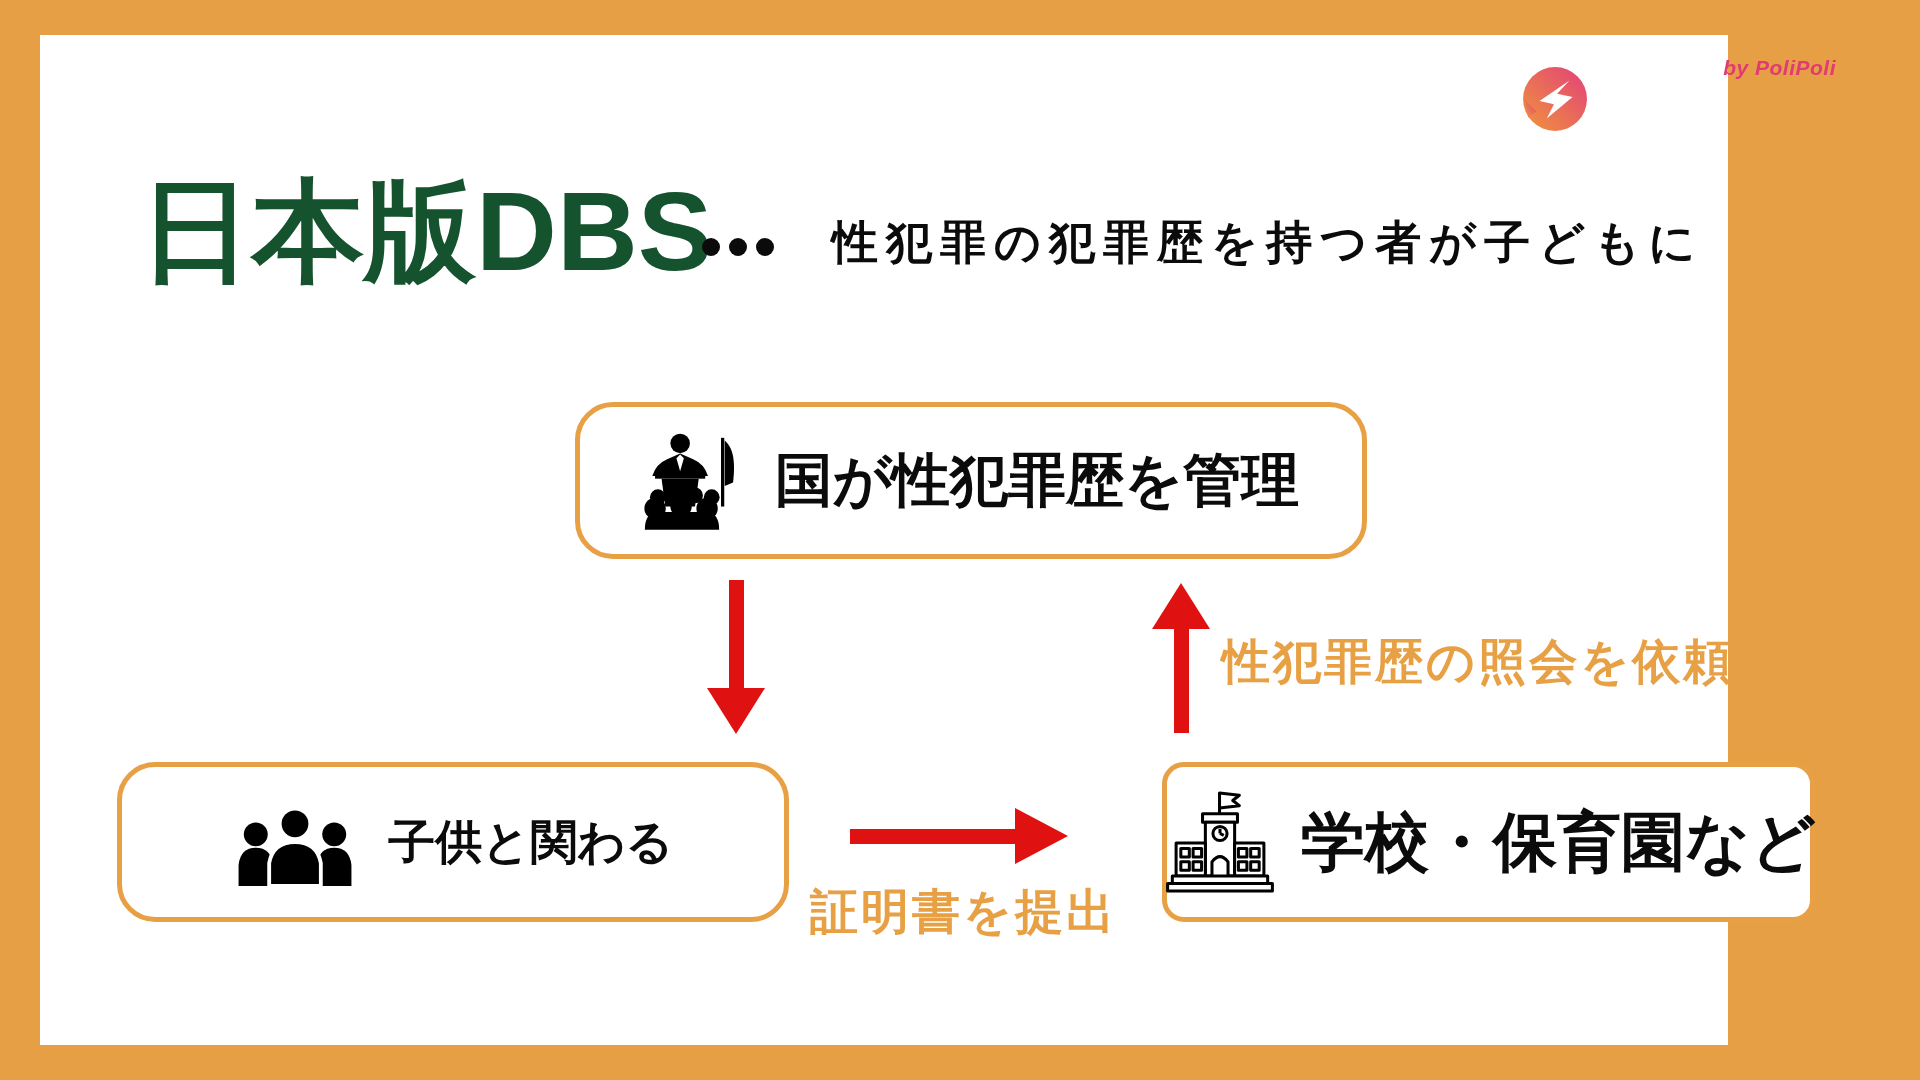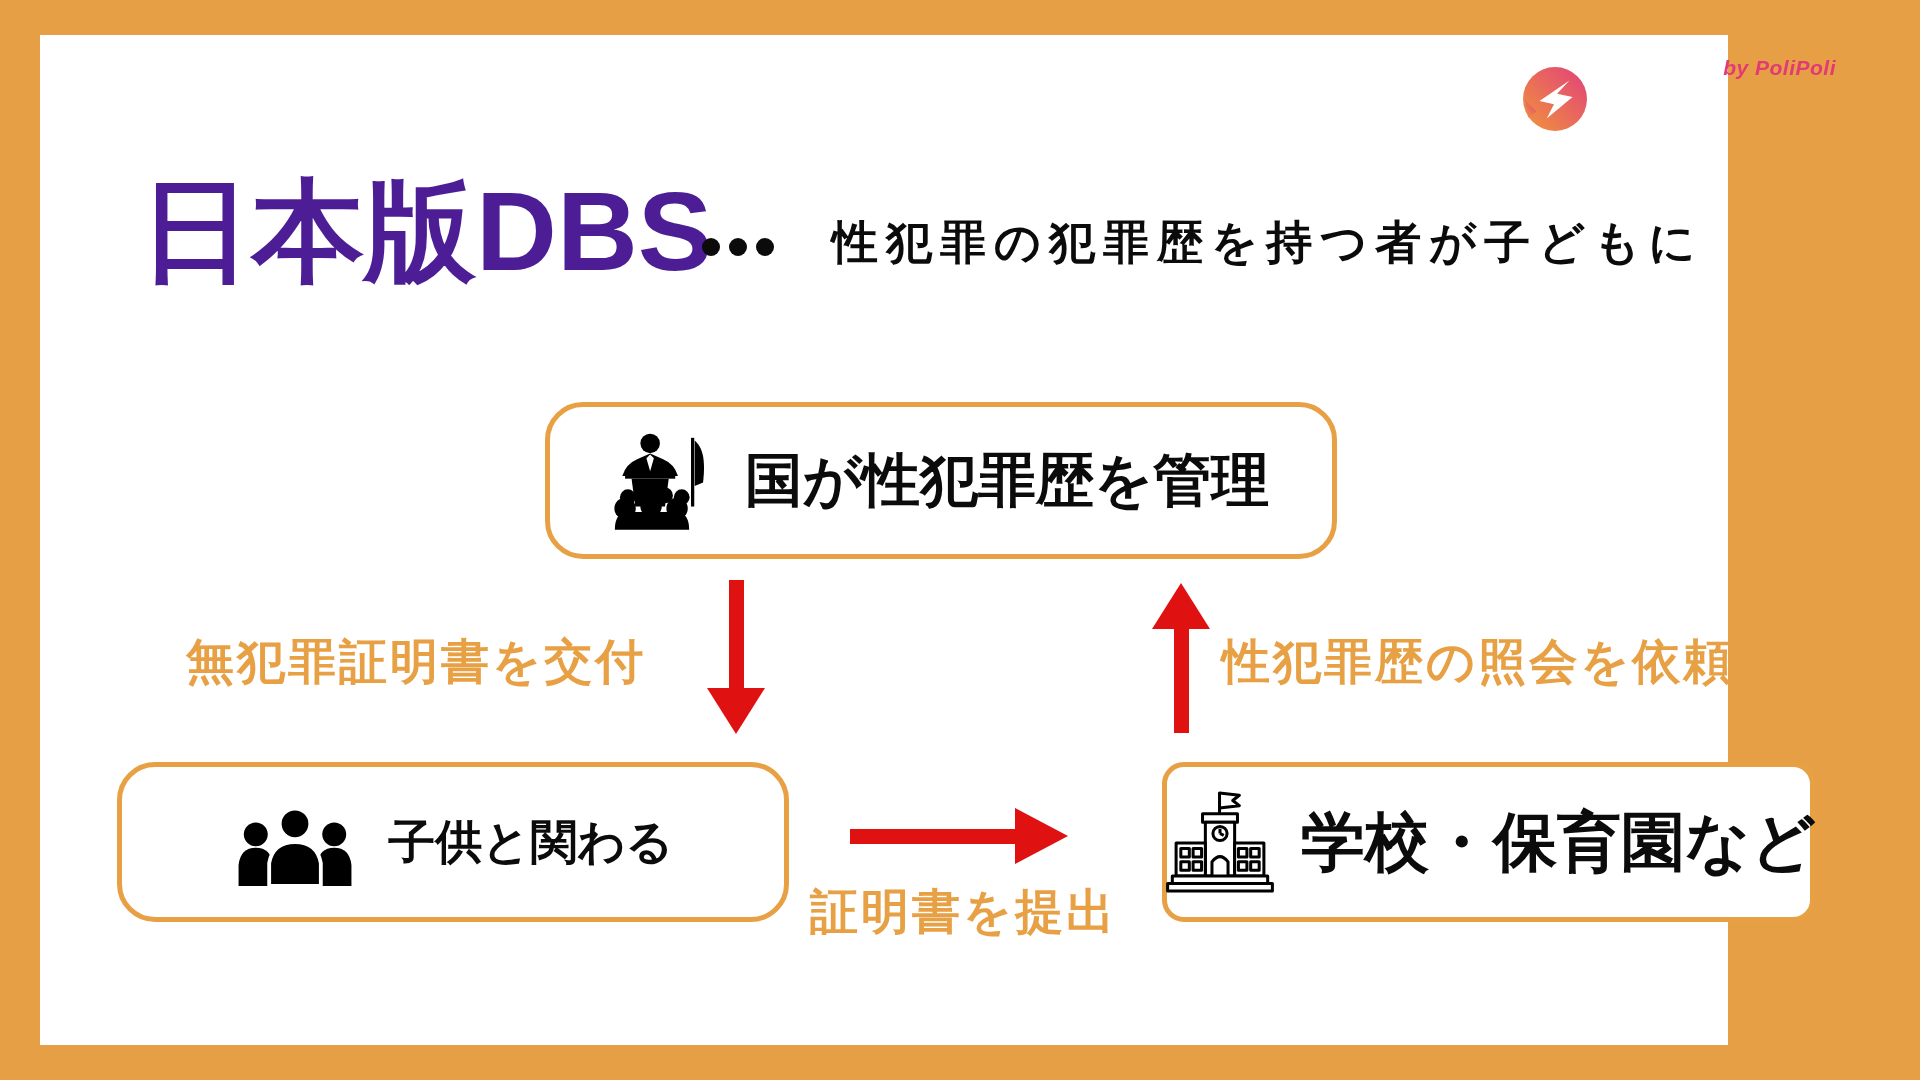--- a/index.html
+++ b/index.html
@@ -28,38 +28,38 @@
     background:linear-gradient(95deg,#ee8f35 0%,#e6605c 55%,#e23a74 100%);
     -webkit-background-clip:text;background-clip:text;
     color:transparent;
   }
   .logo-text .main{font-size:49px;}
   .logo-text .sub{font-size:43px;}
 
   
   .title{
     position:absolute;left:140px;top:176px;
-    font-size:112px;line-height:1;font-weight:900;color:#4c1d95;white-space:nowrap;
+    font-size:112px;line-height:1;font-weight:900;color:#14532d;white-space:nowrap;
   }
   .dots{position:absolute;left:702px;top:238px;display:flex;gap:9px;}
   .dots .dot{width:18px;height:18px;border-radius:50%;background:#0b0b0b;}
   .dots .sr{position:absolute;width:1px;height:1px;overflow:hidden;clip:rect(0 0 0 0);}
   .desc{
     position:absolute;left:832px;top:201px;
     font-size:46px;line-height:1.34;font-weight:900;color:#0b0b0b;
     letter-spacing:8px;white-space:nowrap;margin-top:11px;
   }
 
   
   .node{
     position:absolute;background:#fff;border:5px solid #e8a044;border-radius:38px;
     display:flex;align-items:center;justify-content:center;
     color:#0b0b0b;font-weight:900;
   }
-  .node-government{left:545px;top:402px;width:782px;height:147px;gap:28px;font-size:58px;}
+  .node-government{left:575px;top:402px;width:782px;height:147px;gap:28px;font-size:58px;}
   .node-applicant{left:117px;top:762px;width:662px;height:150px;gap:18px;font-size:47px;}
   .node-school{left:1162px;top:762px;width:643px;height:150px;gap:22px;font-size:64px;border-radius:22px;}
   .node .label{white-space:nowrap;}
   .node .label2line{text-align:right;line-height:1.16;margin-left:12px;}
   .icon{display:block;line-height:0;}
 
   
   .arrow-down{position:absolute;left:707px;top:580px;width:58px;}
   .arrow-down .shaft{width:15px;height:108px;margin:0 auto;background:#e01111;}
   .arrow-down .head{width:0;height:0;margin:0 auto;
@@ -139,21 +139,20 @@
         <path d="M2,105 Q2,88 14,86 L70,86 Q82,88 82,105 Z" fill="#000"></path>
       </svg>
     </span>
     <span class="label">国が性犯罪歴を管理</span>
   </div>
 
   <div class="arrow-down">
     <div class="shaft"></div>
     <div class="head"></div>
   </div>
-  <div class="edge-label edge-issue">無犯罪証明書を交付</div>
 
   <div class="arrow-up">
     <div class="head"></div>
     <div class="shaft"></div>
   </div>
   <div class="edge-label edge-inquiry">性犯罪歴の照会を依頼</div>
 
   <div class="node node-applicant">
     <span class="icon">
       <svg width="126" height="88" viewBox="0 0 130 92">

